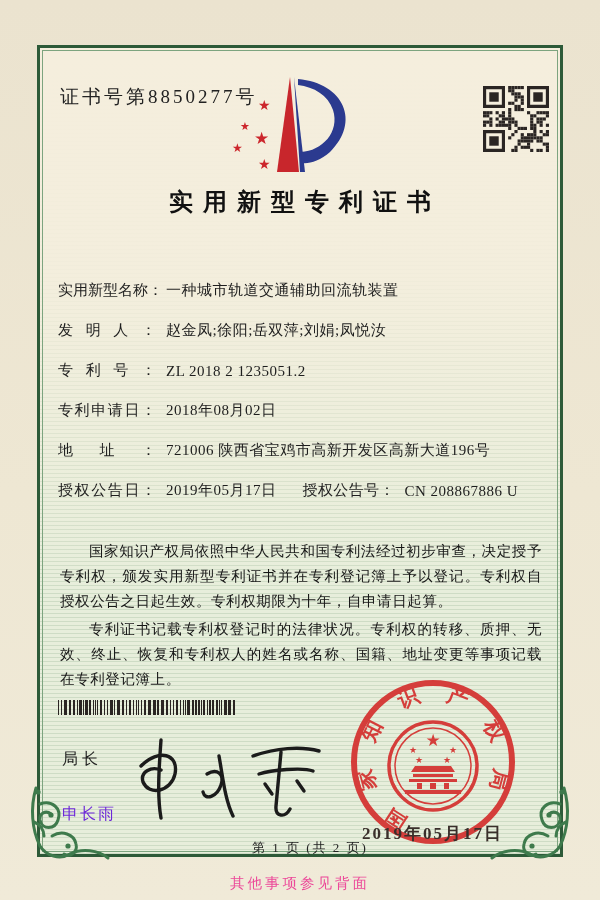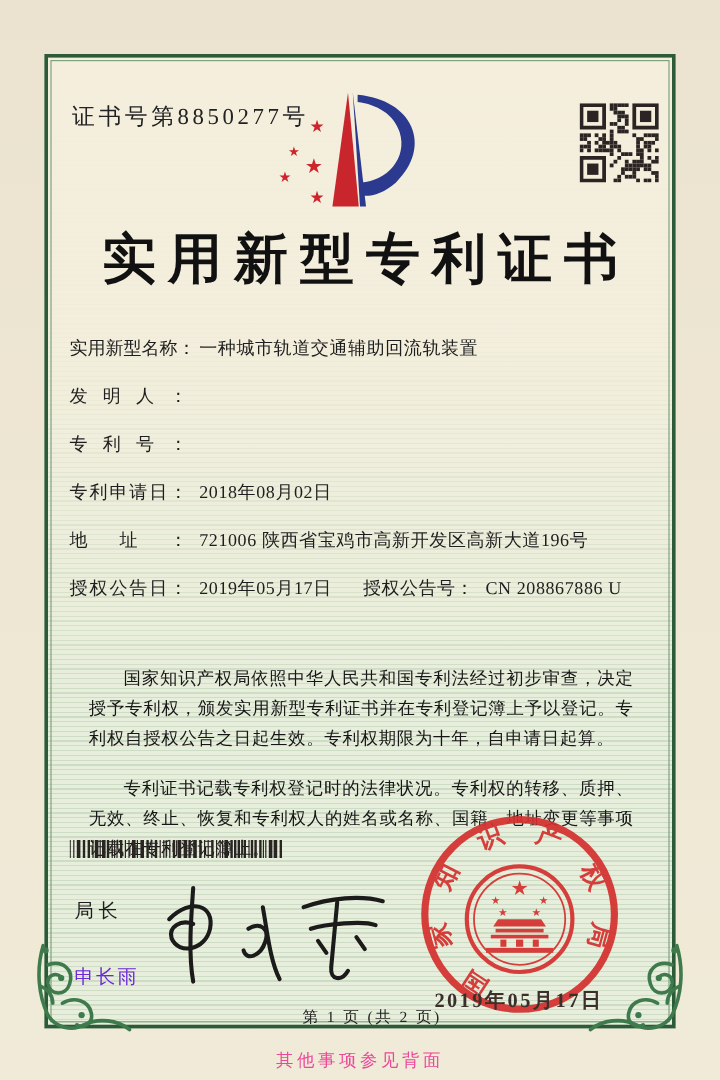--- a/index.html
+++ b/index.html
@@ -18,32 +18,32 @@
       linear-gradient(180deg,rgba(245,238,221,1) 0%,rgba(245,238,221,.9) 28%,rgba(245,238,221,.35) 52%,rgba(245,238,221,0) 68%),
       repeating-linear-gradient(0deg,rgba(105,148,108,.20) 0px,rgba(105,148,108,.20) 1px,rgba(0,0,0,0) 1px,rgba(0,0,0,0) 4px),
       #e7eedb;
   }
   .inner-line{position:absolute;inset:2px;border:1px solid #7da47f;}
   .cert-no{position:absolute;left:60px;top:84px;font-size:19px;letter-spacing:3px;color:#222;}
   .logo{position:absolute;left:228px;top:72px;width:140px;height:110px;}
   .qr{position:absolute;left:483px;top:86px;width:66px;height:66px;}
   .title{
     position:absolute;left:0;right:0;top:186px;text-align:center;
-    font-size:45px;font-weight:bold;letter-spacing:10px;color:#111;text-indent:10px;
+    font-size:24px;font-weight:bold;letter-spacing:10px;color:#111;text-indent:10px;
   }
   .fields{position:absolute;left:58px;top:260px;width:490px;font-size:15px;color:#1e1e1e;}
   .row{display:flex;align-items:flex-end;height:40px;white-space:nowrap;}
   .lab{display:inline-block;width:98px;text-align:justify;text-align-last:justify;flex:none;}
   .val{margin-left:10px;letter-spacing:.5px;}
   .lab2{display:inline-block;width:92px;text-align:justify;text-align-last:justify;flex:none;margin-left:26px;}
   .body-text{
     position:absolute;left:58px;top:538px;width:486px;
     font-size:14.5px;line-height:1.74;color:#161616;letter-spacing:.6px;text-align:justify;
   }
-  .body-text p{margin:16px;text-indent:2em;}
+  .body-text p{margin:2px;text-indent:2em;font-family:Liberation Mono, monospace;}
   .barcode{position:absolute;left:58px;top:700px;width:182px;height:15px;}
   .sig-title{position:absolute;left:62px;top:749px;font-size:16px;color:#1c1c1c;letter-spacing:4px;}
   .sig-name{position:absolute;left:62px;top:804px;font-size:16px;color:#6d28d9;letter-spacing:2px;}
   .signature{position:absolute;left:115px;top:722px;width:215px;height:108px;}
   .seal{position:absolute;left:347px;top:676px;width:172px;height:172px;opacity:.92;}
   .seal-date{
     position:absolute;left:362px;top:822px;font-size:17px;color:#3a2f2b;
     letter-spacing:2px;font-weight:bold;z-index:5;
   }
   .page-info{position:absolute;left:0;right:0;top:839px;text-align:center;font-size:13px;color:#222;letter-spacing:2px;margin-left:20px;}
@@ -213,23 +213,25 @@
 
   <div class="title">实用新型专利证书</div>
 
   <div class="fields">
     <div class="row">
       <span class="lab">实用新型名称：</span>
       <span class="val">一种城市轨道交通辅助回流轨装置</span>
     </div>
     <div class="row">
       <span class="lab">发明人：</span>
+      <span class="val">赵金凤;徐阳;岳双萍;刘娟;凤悦汝</span>
     </div>
     <div class="row">
       <span class="lab">专利号：</span>
+      <span class="val">ZL 2018 2 1235051.2</span>
     </div>
     <div class="row">
       <span class="lab">专利申请日：</span>
       <span class="val">2018年08月02日</span>
     </div>
     <div class="row">
       <span class="lab">地址：</span>
       <span class="val">721006 陕西省宝鸡市高新开发区高新大道196号</span>
     </div>
     <div class="row">

